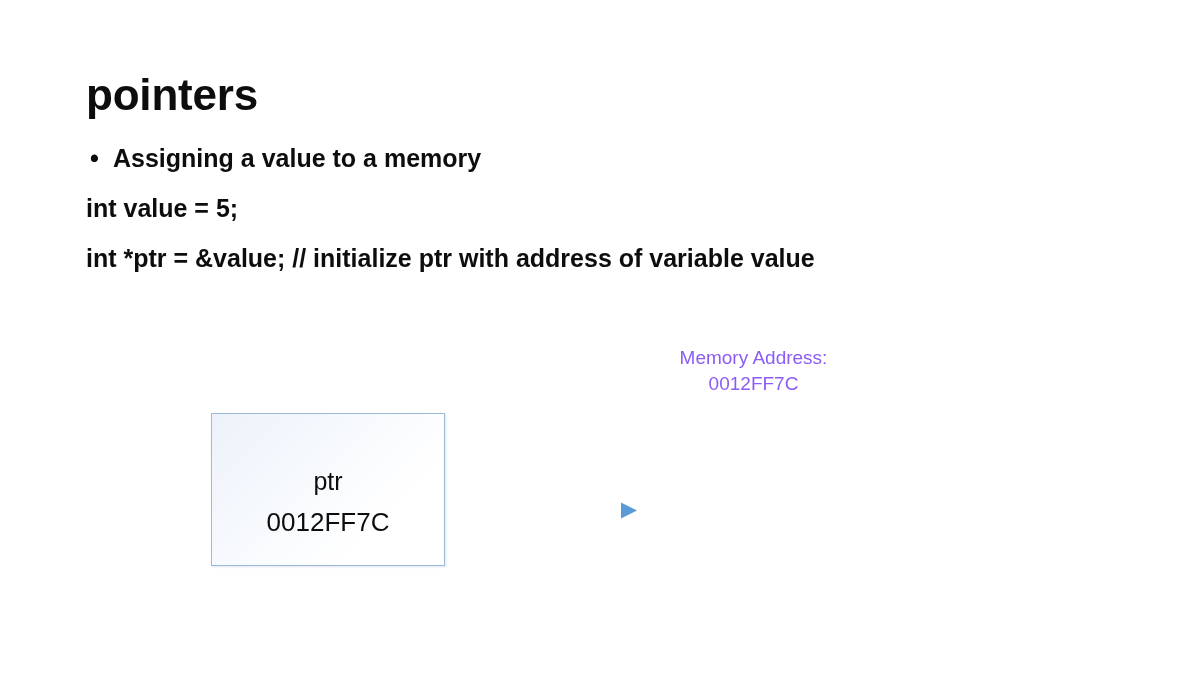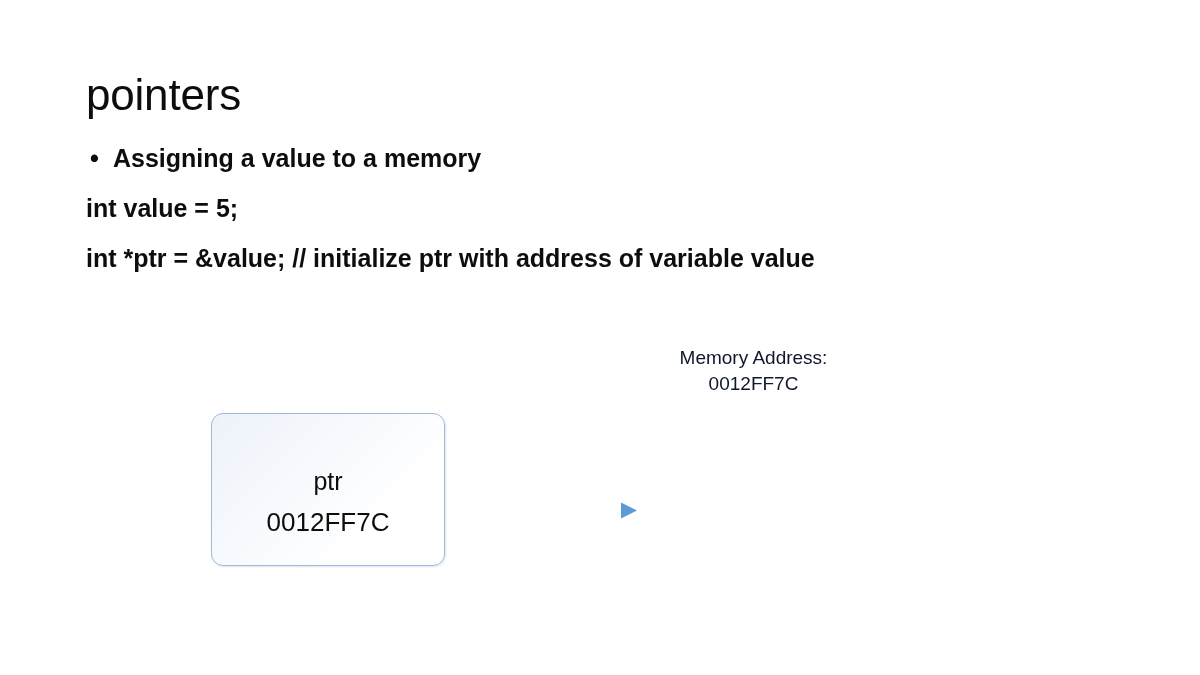--- a/index.html
+++ b/index.html
@@ -24,21 +24,21 @@
     background: #ffffff;
   }
 
   
   .slide-title {
     position: absolute;
     left: 86px;
     top: 69px;
     font-size: 44px;
     line-height: 52px;
-    font-weight: 400;
+    font-weight: 700;
     letter-spacing: -0.2px;
     color: #0d0d0d;
     white-space: nowrap;
     text-align: right;
   }
 
   
   .body-block {
     position: absolute;
     left: 86px;
@@ -82,21 +82,21 @@
     height: 675px;
     pointer-events: none;
   }
 
   .mem-label {
     position: absolute;
     left: 637px;
     top: 345px;
     width: 233px;
     text-align: center;
-    color: #0f172a;
+    color: #8b5cf6;
     font-size: 19px;
     line-height: 26px;
     pointer-events: auto;
   }
   .mem-label .mem-line {
     display: block;
     white-space: nowrap;
   }
 
   .mem-box {
@@ -105,21 +105,20 @@
     border: 1.3px solid #9DBAD8;
     background: linear-gradient(135deg, #EDF2FA 0%, #F6F9FD 38%, #FFFFFF 72%);
     box-shadow: 1px 1px 2px rgba(150,170,195,0.30);
     pointer-events: auto;
   }
   #box-ptr {
     left: 211px;
     top: 413px;
     width: 234px;
     height: 153px;
-    border-radius: 12px;
   }
   #box-value {
     left: 637px;
     top: 413px;
     width: 233px;
     height: 153px;
   }
 
   .box-text {
     position: absolute;

